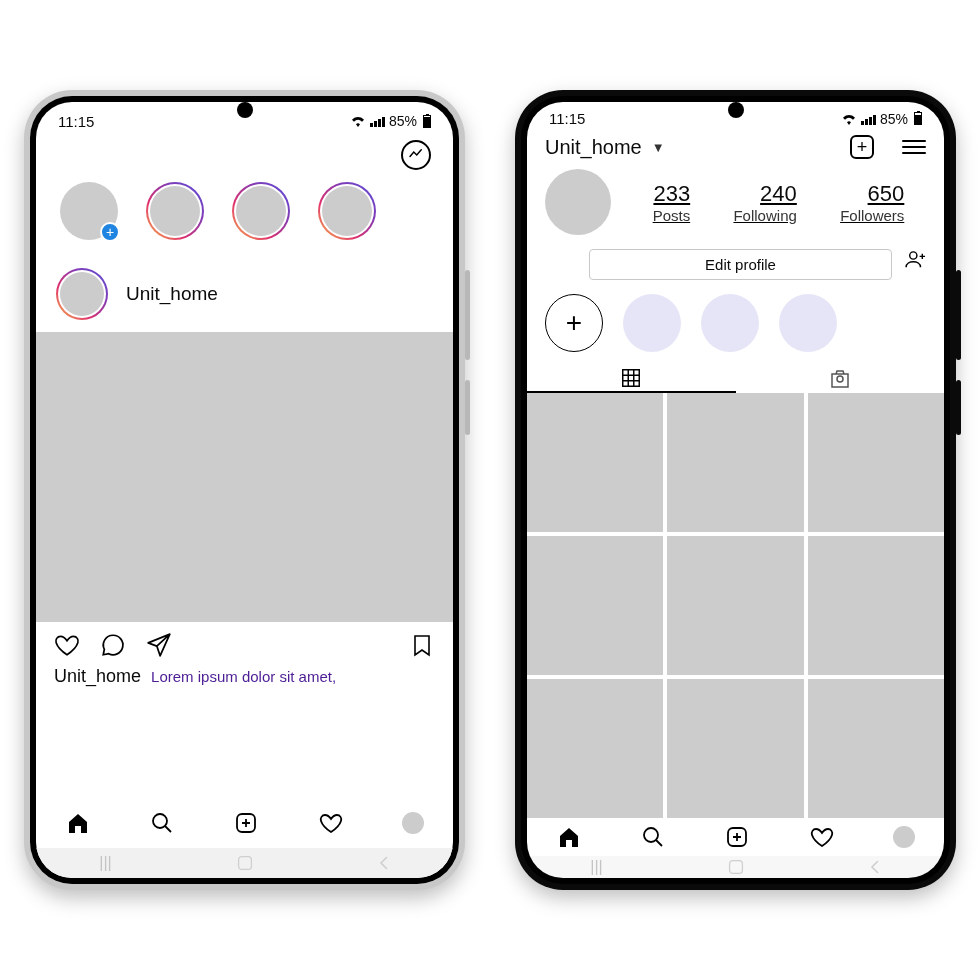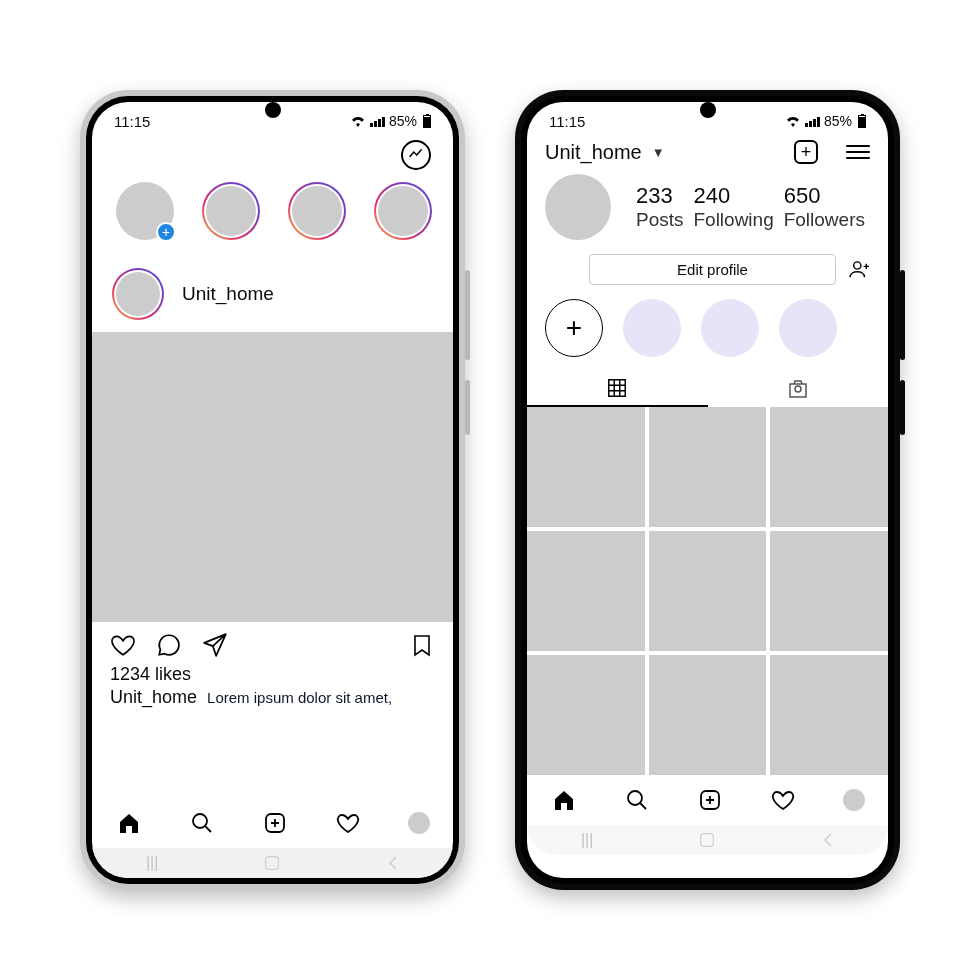--- a/index.html
+++ b/index.html
@@ -3,21 +3,21 @@
 <meta charset="utf-8">
 <style>
   :root{
     --grey:#cccccc;
     --light-grey:#e9e9e9;
     --lavender:#e5e5f7;
     --text:#0b0b0b;
   }
   *{box-sizing:border-box;font-family:-apple-system,Segoe UI,Helvetica,Arial,sans-serif;}
   body{margin:0;width:980px;height:980px;background:#ffffff;display:flex;align-items:center;justify-content:center;gap:50px;}
-  .phone{width:385px;height:800px;border-radius:48px;position:relative;box-shadow:0 8px 20px rgba(0,0,0,.25);}
+  .phone{width:441px;height:800px;border-radius:48px;position:relative;box-shadow:0 8px 20px rgba(0,0,0,.25);}
   .phone.silver{background:#c8c8c8;padding:6px;}
   .phone.black {background:#0a0a0a;padding:6px;}
   .inner-frame{width:100%;height:100%;border-radius:42px;background:#000;padding:6px;position:relative;}
   .screen{width:100%;height:100%;border-radius:36px;background:#fff;overflow:hidden;position:relative;display:flex;flex-direction:column;}
   
   .btn-side{position:absolute;background:inherit;right:-5px;border-radius:3px;}
   .phone.silver .btn-side{background:#b8b8b8;}
   .phone.black  .btn-side{background:#0a0a0a;}
   .btn-vol{width:5px;height:90px;top:180px;}
   .btn-pwr{width:5px;height:55px;top:290px;}
@@ -47,41 +47,41 @@
   .avatar-sm .in{width:100%;height:100%;border-radius:50%;background:#fff;padding:2px;}
   .avatar-sm .in2{width:100%;height:100%;border-radius:50%;background:var(--grey);}
   .post-user{font-size:19px;color:var(--text);}
   .post-img{flex:none;height:290px;background:var(--grey);}
   .post-bar{display:flex;align-items:center;padding:10px 18px 6px;gap:20px;font-size:24px;}
   .icon{width:26px;height:26px;display:flex;align-items:center;justify-content:center;color:#000;}
   .spacer{flex:1;}
   .likes{padding:0 18px;font-size:18px;color:var(--text);}
   .caption{padding:2px 18px 8px;font-size:15px;color:var(--text);display:flex;gap:10px;align-items:baseline;}
   .caption .u{font-size:18px;}
-  .caption .c{color:#0f172a;font-size:15px;}
+  .caption .c{color:#4c1d95;font-size:15px;}
   
   .nav{display:flex;justify-content:space-around;align-items:center;height:50px;border-top:0 solid #eee;}
   .nav .dot{width:22px;height:22px;border-radius:50%;background:var(--grey);}
   .gesture{height:30px;background:#f1f1f1;display:flex;justify-content:space-around;align-items:center;color:#c4c4c4;font-size:16px;border-radius:0 0 30px 30px;}
   .phone.black .gesture{background:rgba(0,0,0,0.03);}
   .gesture .g{width:40px;display:flex;justify-content:center;}
   
   .prof-top{display:flex;align-items:center;padding:4px 18px 10px;gap:10px;}
   .prof-name{font-size:20px;font-weight:500;color:var(--text);}
   .chev{font-size:13px;color:#333;}
   .plusbox{width:24px;height:24px;border:2px solid #000;border-radius:6px;display:flex;align-items:center;justify-content:center;font-size:18px;line-height:1;}
   .burger{display:flex;flex-direction:column;gap:4px;width:24px;}
   .burger span{height:2px;background:#000;border-radius:1px;}
   .stats-row{display:flex;align-items:center;gap:20px;padding:0 18px 14px;}
   .avatar-lg{width:66px;height:66px;border-radius:50%;background:var(--grey);flex:none;}
   .stats{flex:1;display:flex;justify-content:space-around;}
-  .stat{text-align:left;}
+  .stat{text-align:right;text-decoration:underline;}
   .stat .n{font-size:22px;color:var(--text);font-weight:500;}
-  .stat .l{font-size:19px;color:#333;}
-  .edit-row{display:flex;align-items:center;gap:10px;padding:0 14px 14px;margin-left:48px;}
+  .stat .l{font-size:15px;color:#333;}
+  .edit-row{display:flex;gap:10px;padding:0 14px 14px;margin-left:48px;}
   .edit-btn{flex:1;border:1px solid #c8c8c8;border-radius:4px;text-align:center;padding:6px 0;font-size:15px;color:var(--text);}
   .addp{width:28px;height:22px;display:flex;align-items:center;justify-content:center;font-size:18px;position:relative;}
   .addp svg{width:22px;height:18px;}
   .highlights{display:flex;gap:20px;padding:0 18px 14px;}
   .hl{width:58px;height:58px;border-radius:50%;flex:none;}
   .hl.new{border:1.5px solid #000;display:flex;align-items:center;justify-content:center;font-size:28px;background:#fff;}
   .hl.blank{background:var(--lavender);}
   .tabs{display:flex;height:36px;}
   .tab{flex:1;display:flex;align-items:center;justify-content:center;}
   .tab.active{border-bottom:2px solid #000;}
@@ -175,21 +175,20 @@
             </svg>
         </span>
         <span class="spacer"></span>
         <span class="icon">
           <svg width="24" height="26" viewBox="0 0 24 24">
               <path fill="none" stroke="#000" stroke-width="1.6" d="M5 3h14v19l-7-5-7 5V3z"></path>
             </svg>
         </span>
       </div>
 
-      <div class="likes">1234 likes</div>
       <div class="caption">
         <span class="u">Unit_home</span>
         <span class="c">Lorem ipsum dolor sit amet,</span>
       </div>
 
       <div class="spacer" style="flex:1"></div>
 
       <div class="nav">
         <span class="icon">
           <svg width="24" height="24" viewBox="0 0 24 24">

